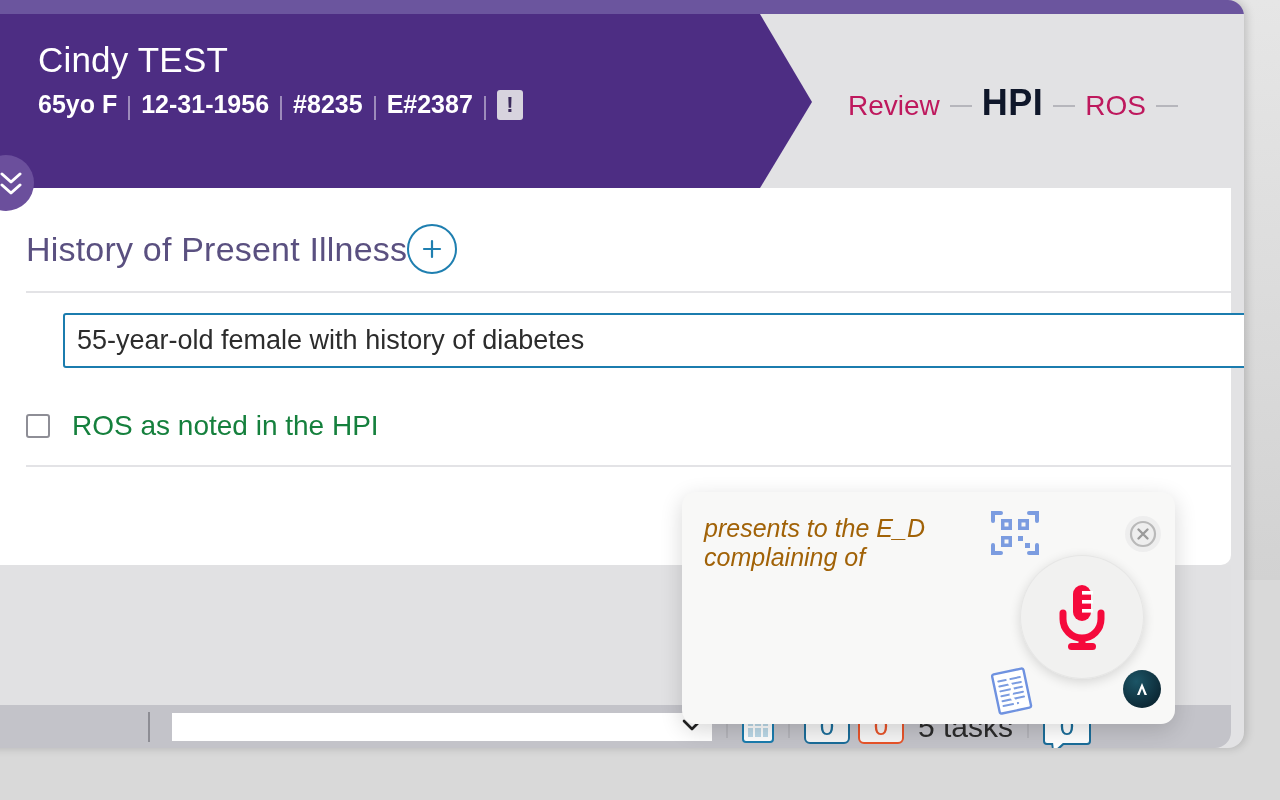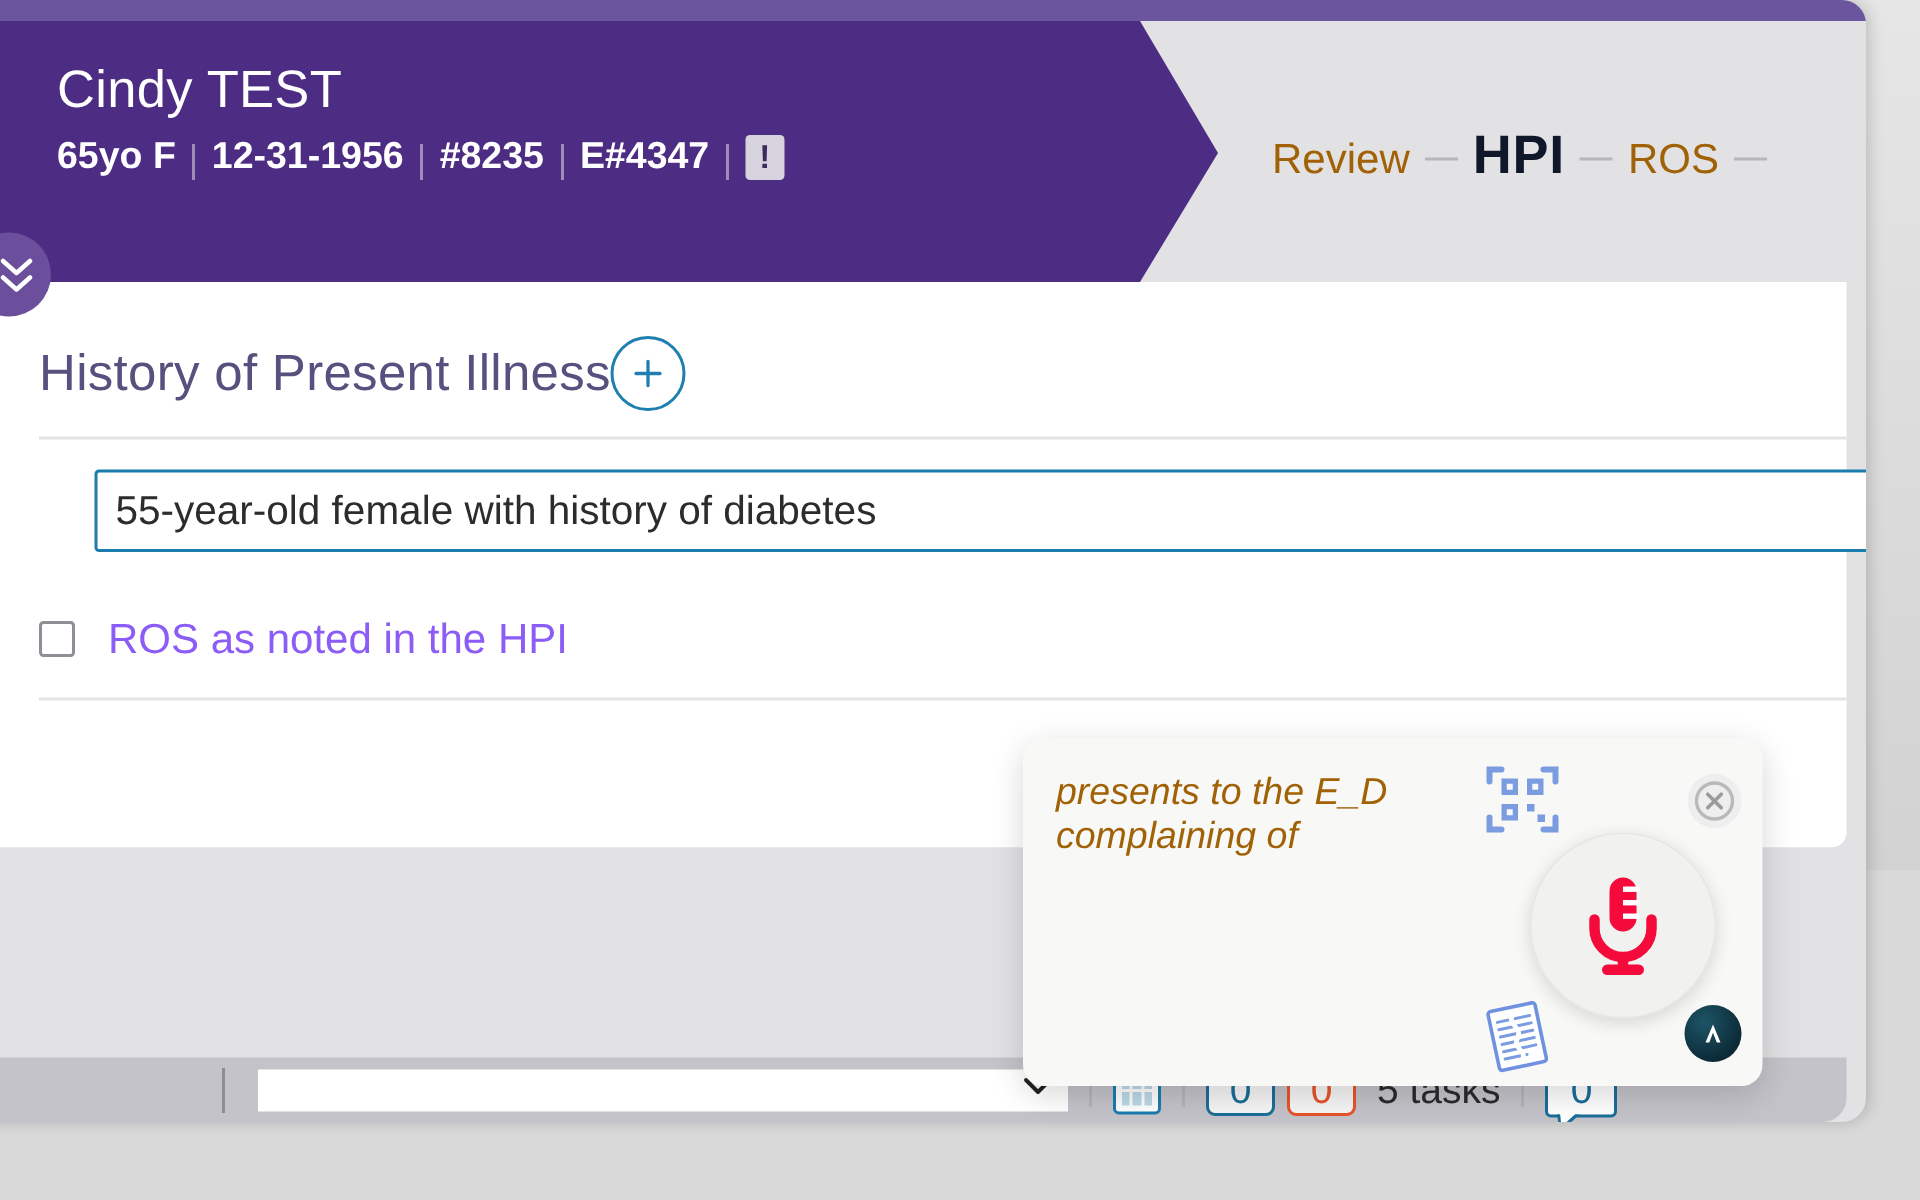--- a/index.html
+++ b/index.html
@@ -136,21 +136,21 @@
   .crumbs {
     position: absolute;
     left: 860px;
     top: 82px;
     display: flex;
     align-items: baseline;
     gap: 0;
     white-space: nowrap;
   }
   .crumb {
-    color: #a16207;
+    color: #be185d;
     font-size: 28px;
     font-weight: 400;
   }
   .crumb.active {
     color: #0f172a;
     font-size: 36px;
     font-weight: bold;
     letter-spacing: 0.5px;
   }
   .crumb-dash {
@@ -237,21 +237,21 @@
   }
   .checkbox {
     width: 24px; height: 24px;
     border: 2px solid #8e8e96;
     border-radius: 3px;
     background: #fff;
     box-sizing: border-box;
   }
   .ros-label {
     font-size: 28px;
-    color: #8b5cf6;
+    color: #15803d;
   }
 
   
   .gray-area {
     position: absolute;
     left: 0; top: 565px;
     width: 1243px;
     height: 140px;
     background: #e1e1e3;
   }
@@ -314,21 +314,21 @@
     height: 34px;
     border-radius: 6px;
     background: #f6f6f6;
     display: flex; align-items: center; justify-content: center;
     font-size: 26px;
     box-sizing: border-box;
   }
   .count-badge.blue { border: 2px solid #1b6d99; color: #1b6d99; }
   .count-badge.orange { border: 2px solid #e8542a; color: #e8542a; }
   .tasks-text {
-    font-size: 26px;
+    font-size: 30px;
     color: #2b2b2b;
     margin-left: 14px;
     white-space: nowrap;
   }
   .bubble-badge {
     position: relative;
     min-width: 48px;
     height: 36px;
     border: 2px solid #1b6d99;
     border-radius: 4px;
@@ -437,21 +437,21 @@
       <div class="banner"></div>
       <div class="banner-inner">
         <div class="patient-name">Cindy TEST</div>
         <div class="patient-meta">
           <span>65yo F</span>
           <span class="meta-sep"></span>
           <span>12-31-1956</span>
           <span class="meta-sep"></span>
           <span>#8235</span>
           <span class="meta-sep"></span>
-          <span>E#4347</span>
+          <span>E#2387</span>
           <span class="meta-sep"></span>
           <span class="alert-badge">!</span>
         </div>
       </div>
     </div>
 
     <div class="crumbs">
       <span class="crumb">Review</span>
       <span class="crumb-dash"></span>
       <span class="crumb active">HPI</span>

